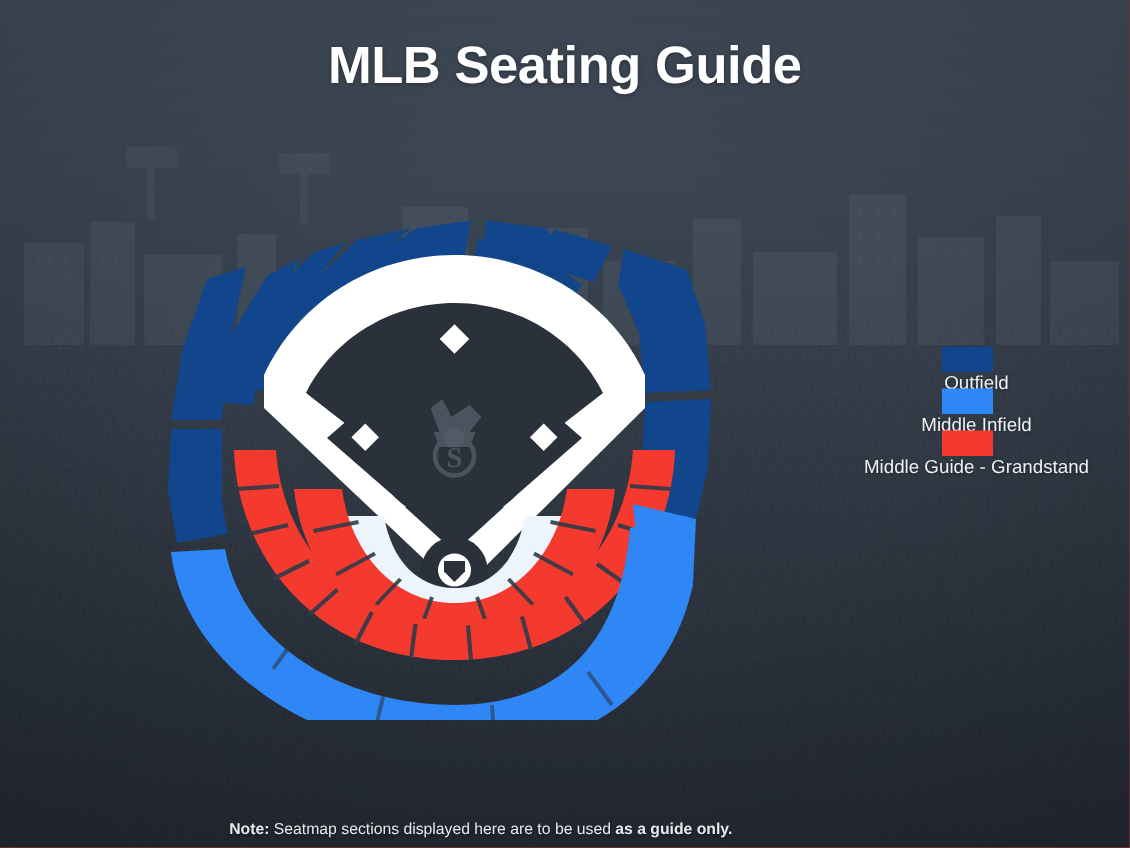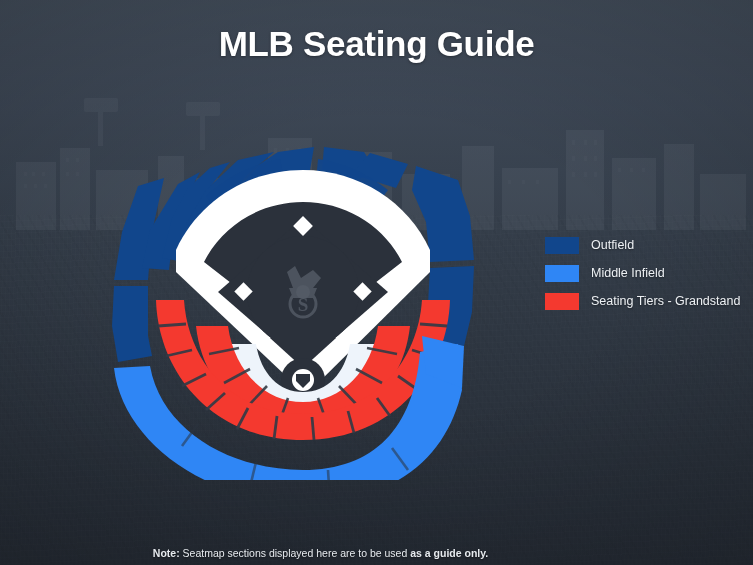--- a/index.html
+++ b/index.html
@@ -83,20 +83,21 @@
   #legend {
     position: absolute;
     left: 545px;
     top: 231px;
     width: 200px;
   }
   .legend-row {
     display: flex;
     align-items: center;
     height: 28px;
+    flex-direction: column;
   }
   .legend-swatch {
     width: 34px;
     height: 17px;
     flex: 0 0 auto;
   }
   .legend-label {
     margin-left: 12px;
     color: #eef1f4;
     font-size: 12.5px;
@@ -343,19 +344,19 @@
     <div class="legend-row">
       <span class="legend-swatch" style="background:#11468c"></span>
       <span class="legend-label">Outfield</span>
     </div>
     <div class="legend-row">
       <span class="legend-swatch" style="background:#2f86f5"></span>
       <span class="legend-label">Middle Infield</span>
     </div>
     <div class="legend-row">
       <span class="legend-swatch" style="background:#f4392f"></span>
-      <span class="legend-label">Seating Tiers - Grandstand</span>
+      <span class="legend-label">Middle Guide - Grandstand</span>
     </div>
   </div>
 
   <div id="footer-note"><b>Note:</b><span> Seatmap sections displayed here are to be used </span><b>as a guide only.</b></div>
 
 </div>
 
 </body></html>

